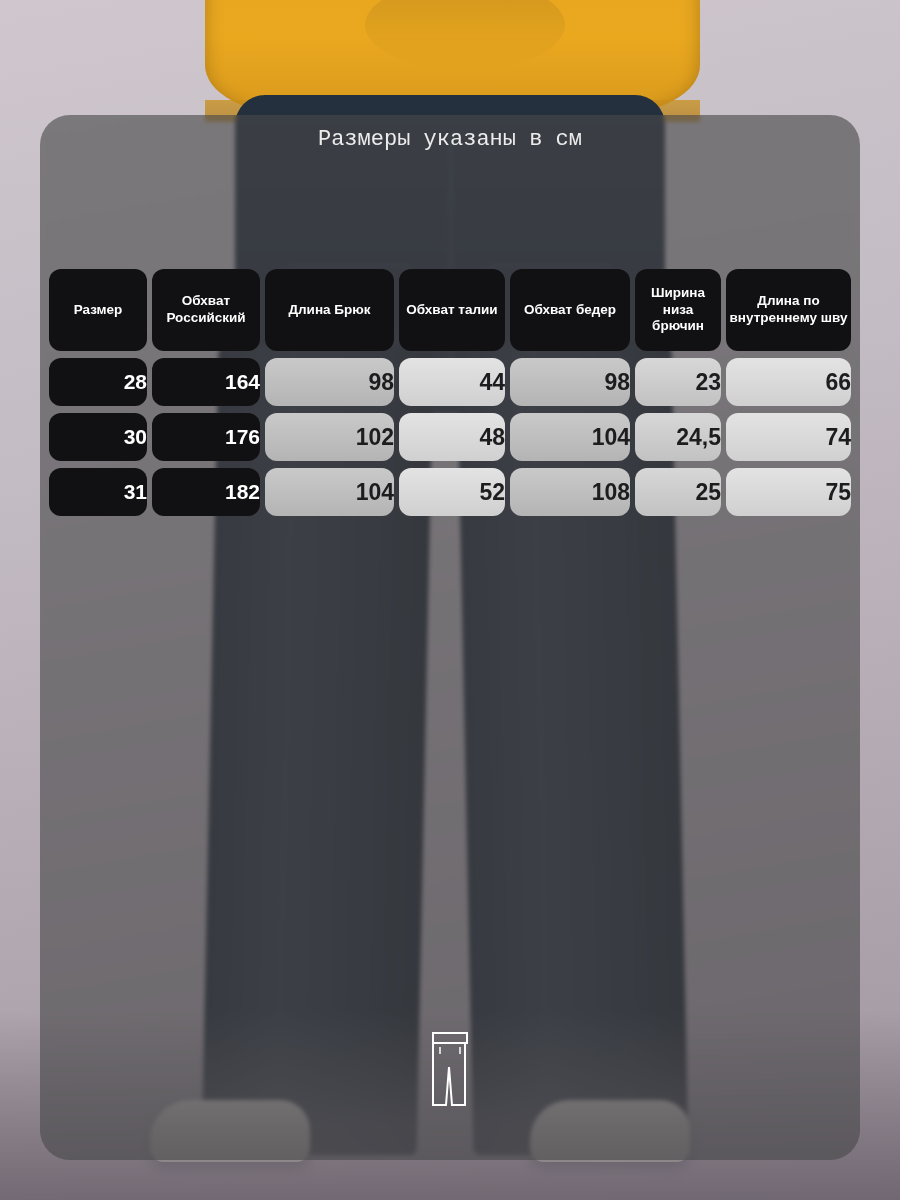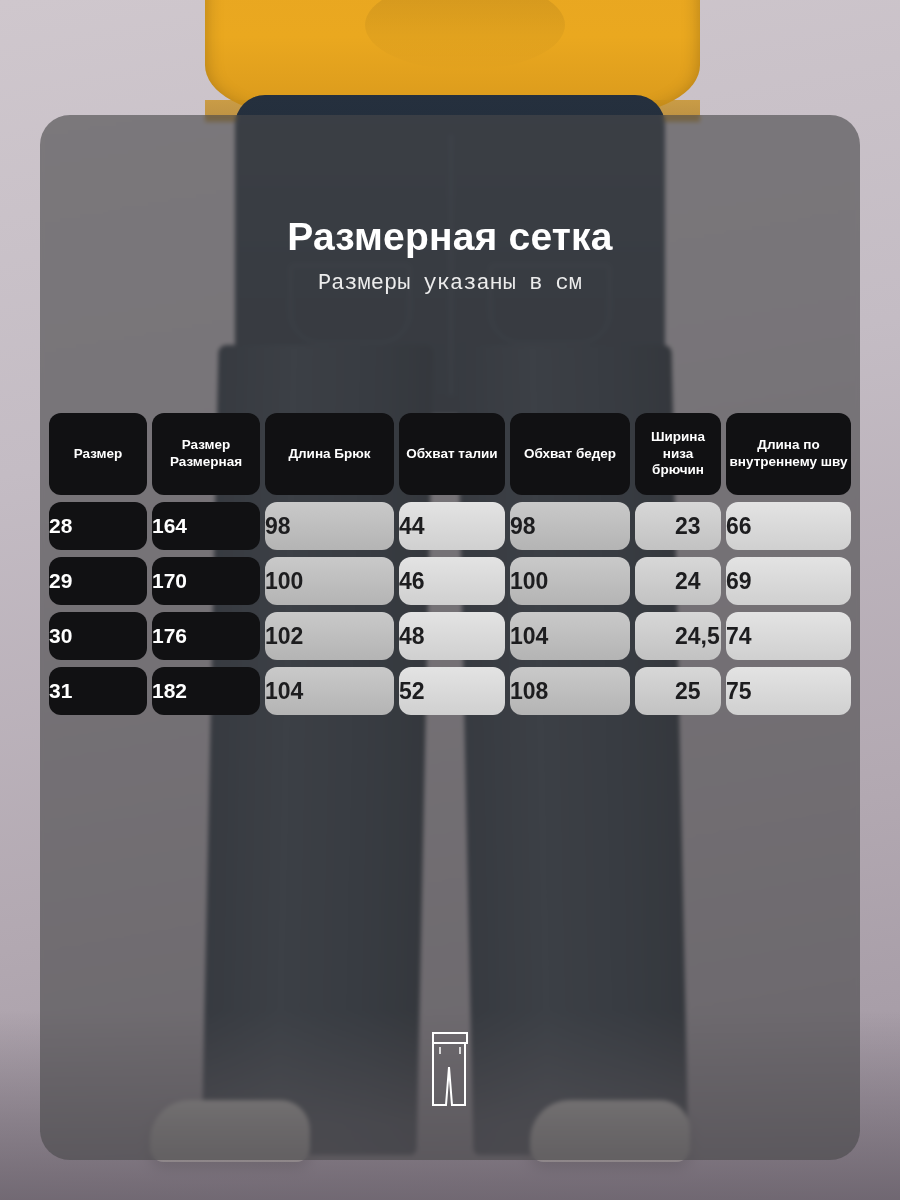--- a/index.html
+++ b/index.html
@@ -127,21 +127,21 @@
     font-weight: 700;
     height: 82px;
     border-radius: 12px;
     vertical-align: middle;
     line-height: 1.25;
     padding: 4px 3px;
   }
   tbody td {
     height: 48px;
     border-radius: 12px;
-    text-align: left;
+    text-align: right;
     vertical-align: middle;
     font-size: 23px;
     font-weight: 700;
     color: #1d1d1f;
     background: linear-gradient(180deg,#c9c9c9,#b4b4b4);
   }
   tbody td.dark {
     background: #111113;
     color: #fff;
     font-size: 21px;
@@ -182,55 +182,45 @@
     <div class="legR"></div>
   </div>
 
   <div class="shoe shoeL"></div>
   <div class="shoe shoeR"></div>
   <div class="floor"></div>
 </div>
 
 <div id="card">
 
-  <div class="title">Размерная сетка</div>
   <div class="subtitle">Размеры указаны в см</div>
 
   <table>
     <thead>
       <tr>
         <th style="width:98px">Размер</th>
-        <th style="width:108px">Размер Размерная</th>
+        <th style="width:108px">Обхват Российский</th>
         <th style="width:129px">Длина Брюк</th>
         <th style="width:106px">Обхват талии</th>
         <th style="width:120px">Обхват бедер</th>
         <th style="width:86px">Ширина низа брючин</th>
         <th style="width:125px">Длина по внутреннему шву</th>
       </tr>
     </thead>
     <tbody>
       <tr>
         <td class="dark">28</td>
         <td class="dark">164</td>
         <td>98</td>
         <td class="lighter">44</td>
         <td>98</td>
         <td class="light">23</td>
         <td class="lighter">66</td>
       </tr>
       <tr>
-        <td class="dark">29</td>
-        <td class="dark">170</td>
-        <td>100</td>
-        <td class="lighter">46</td>
-        <td>100</td>
-        <td class="light">24</td>
-        <td class="lighter">69</td>
-      </tr>
-      <tr>
         <td class="dark">30</td>
         <td class="dark">176</td>
         <td>102</td>
         <td class="lighter">48</td>
         <td>104</td>
         <td class="light">24,5</td>
         <td class="lighter">74</td>
       </tr>
       <tr>
         <td class="dark">31</td>

